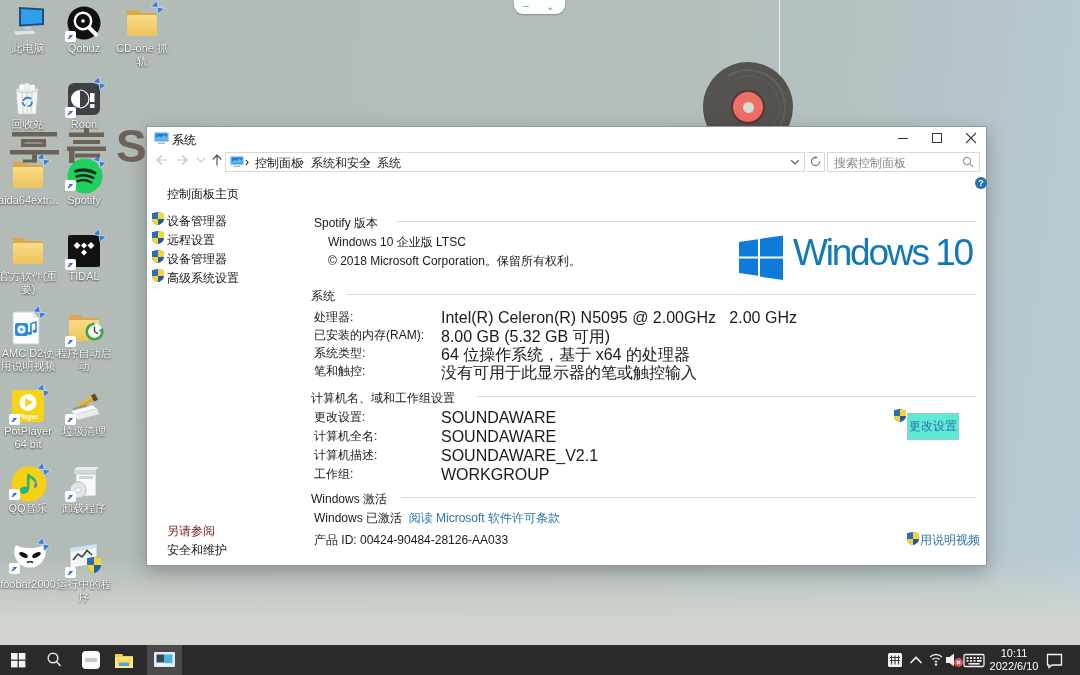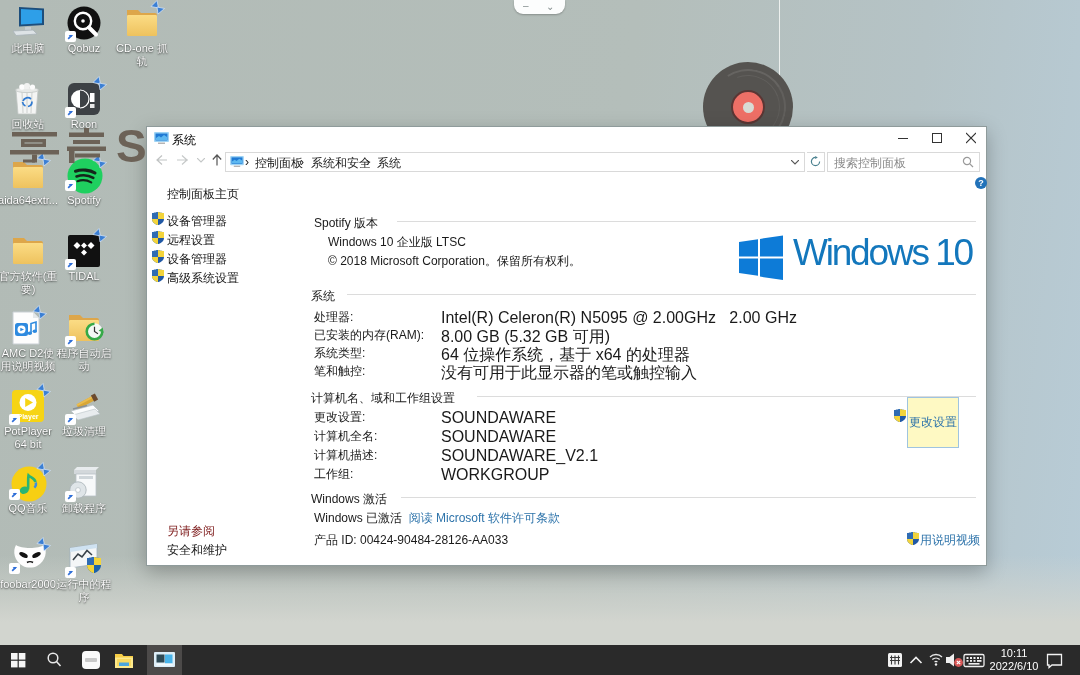--- a/index.html
+++ b/index.html
@@ -519,21 +519,21 @@
  <span class="row" style="left:167px;top:320px">计算机描述:</span>
     <span class="val" style="left:294px;top:320px">SOUNDAWARE_V2.1</span>
  <span class="row" style="left:167px;top:339px">工作组:</span>
     <span class="val" style="left:294px;top:339px">WORKGROUP</span>
  <svg class="abs shld" style="left:747px;top:282px" width="12" height="13" viewBox="0 0 12 13">
       <path d="M0 1 C4 1 5 0 6 0 C7 0 8 1 12 1 L12 7 C12 11 7 13 6 13 C5 13 0 11 0 7 Z" fill="#2159a5"></path>
       <path d="M6 0 C7 0 8 1 12 1 L12 7 L6 7 Z" fill="#f3d43b"></path>
       <path d="M0 1 C4 1 5 0 6 0 L6 7 L0 7 Z" fill="#2f6cb3"></path>
       <path d="M0 7 L6 7 L6 13 C5 13 0 11 0 7 Z" fill="#f3d43b"></path>
     </svg>
- <span class="row lnk" style="left:760px;top:270px;border:1px solid #9fc4e0;background:#fef9c3;padding:16px 1px">更改设置</span>
+ <span class="row lnk" style="left:760px;top:286px;border:1px solid #9fc4e0;background:#5eead4;padding:4px 1px">更改设置</span>
 
  <span class="sect" style="left:164px;top:364px">Windows 激活</span>
  <div class="sline" style="left:254px;top:370px;width:575px"></div>
  <span class="row" style="left:167px;top:383px">Windows 已激活&nbsp;&nbsp;<span class="lnk">阅读 Microsoft 软件许可条款</span></span>
  <span class="row" style="left:167px;top:405px">产品 ID: 00424-90484-28126-AA033</span>
  <svg class="abs shld" style="left:760px;top:405px" width="12" height="13" viewBox="0 0 12 13">
       <path d="M0 1 C4 1 5 0 6 0 C7 0 8 1 12 1 L12 7 C12 11 7 13 6 13 C5 13 0 11 0 7 Z" fill="#2159a5"></path>
       <path d="M6 0 C7 0 8 1 12 1 L12 7 L6 7 Z" fill="#f3d43b"></path>
       <path d="M0 1 C4 1 5 0 6 0 L6 7 L0 7 Z" fill="#2f6cb3"></path>
       <path d="M0 7 L6 7 L6 13 C5 13 0 11 0 7 Z" fill="#f3d43b"></path>

